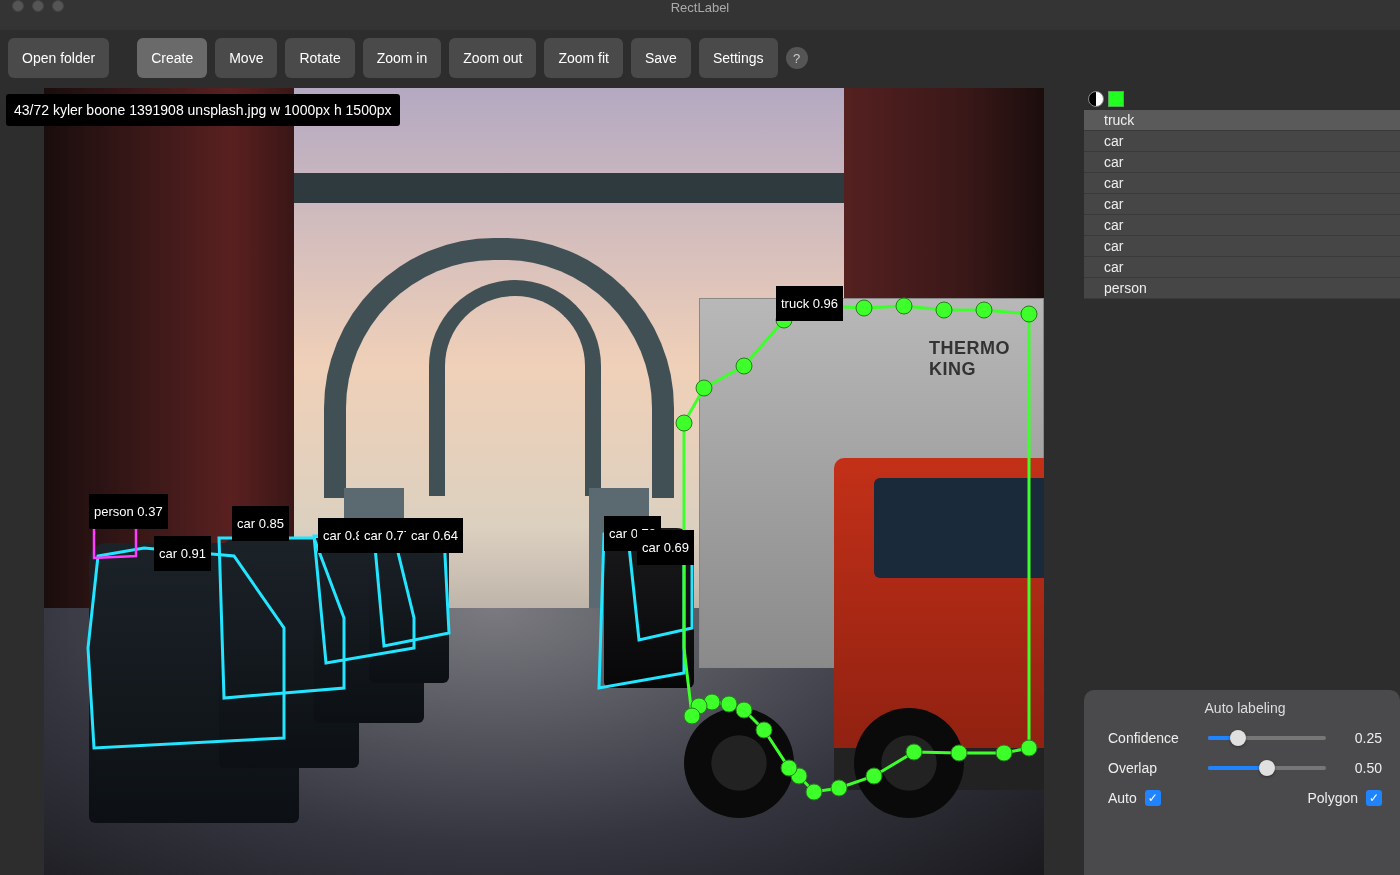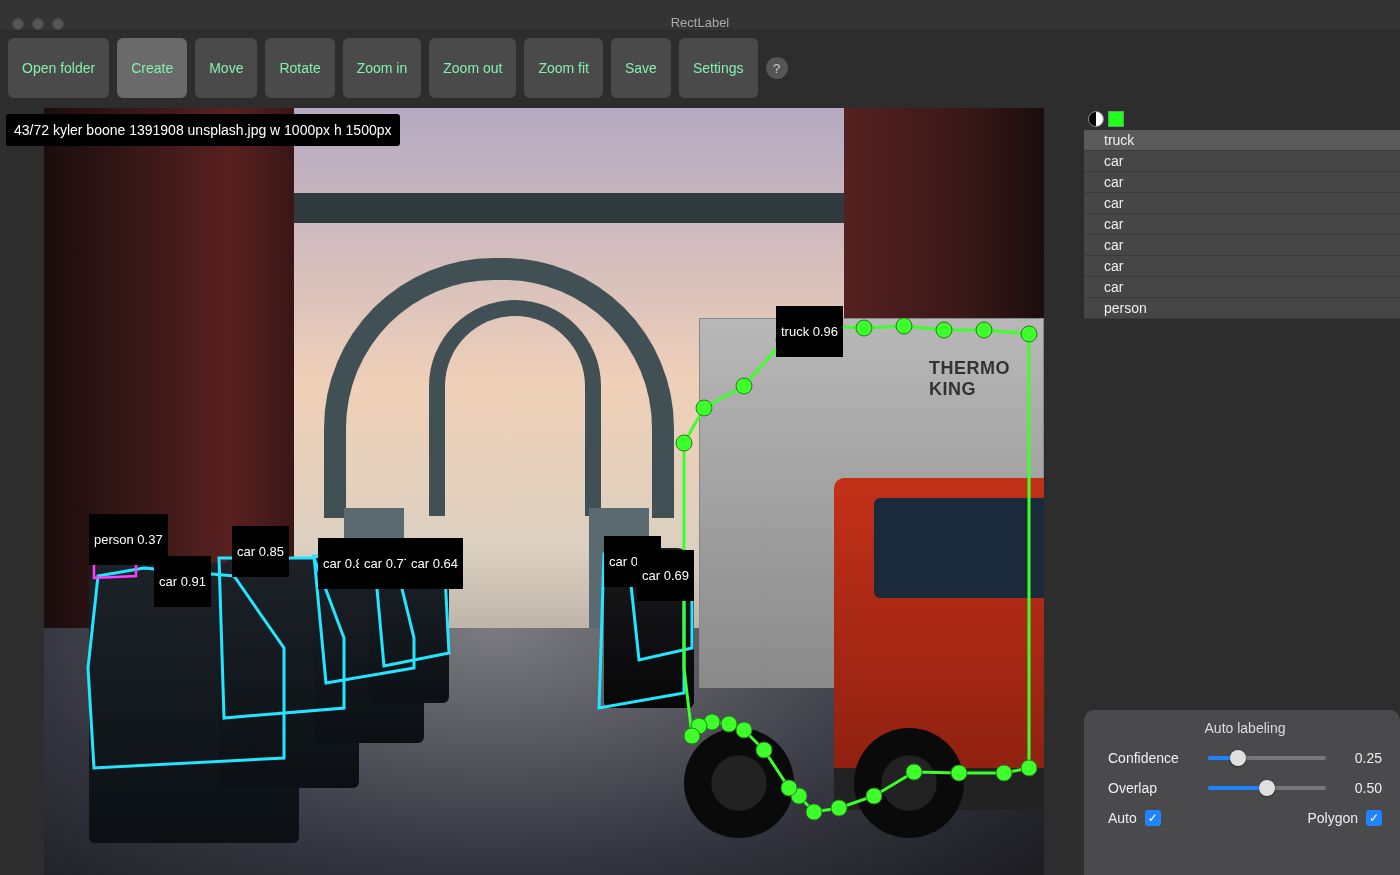--- a/index.html
+++ b/index.html
@@ -1,23 +1,23 @@
 <!DOCTYPE html>
 <html><head>
 <meta charset="utf-8">
 <style>
   * { box-sizing: border-box; margin: 0; padding: 0; font-family: -apple-system, BlinkMacSystemFont, "Segoe UI", Helvetica, Arial, sans-serif; }
   html, body { width: 1400px; height: 875px; background:#2d2d2d; color:#ddd; overflow:hidden; }
-  .titlebar { height:30px; display:flex; align-items:flex-end; position:relative; background:#343434; }
+  .titlebar { height:30px; display:flex; align-items:flex-start; position:relative; background:#343434; }
   .traffic-lights { display:flex; gap:8px; padding-left:12px; }
   .tl { width:12px; height:12px; border-radius:50%; background:#555; border:1px solid #444; }
   .win-title { position:absolute; left:0; right:0; text-align:center; font-size:13px; color:#aaa; pointer-events:none; }
   .toolbar { display:flex; gap:8px; padding:8px 8px 10px 8px; align-items:center; }
-  .btn { background:#4a4a4a; color:#86efac; border:none; border-radius:6px; padding:22px 14px; font-size:14px; cursor:pointer; }
-  .btn.active { background:#6a6a6a; }
+  .btn { background:#4a4a4a; color:#ffffff; border:none; border-radius:6px; padding:12px 14px; font-size:14px; cursor:pointer; }
+  .btn.active { background:#6a6a6a;margin-left:20px; }
   .help { width:22px; height:22px; border-radius:50%; background:#555; display:flex; align-items:center; justify-content:center; font-size:13px; color:#ccc; cursor:pointer; }
   .workspace { display:flex; height:calc(875px - 30px - 48px); }
   .canvas-pane { flex:1; position:relative; background:#2d2d2d; overflow:hidden; }
   .status { position:absolute; top:6px; left:6px; background:#000; color:#fff; font-size:14px; padding:8px 8px; border-radius:3px; z-index:10; }
   .image-stage { position:absolute; left:44px; top:0; width:1000px; height:797px; overflow:hidden; }
   .scene { position:relative; width:100%; height:100%; }
   .sky { position:absolute; inset:0; background:linear-gradient(to bottom,#b4a9c2 0%,#f0d0b8 35%,#dcd0c0 55%,#5a5a60 100%); }
   .bldg-left { position:absolute; left:0; top:0; width:250px; height:100%; background:linear-gradient(90deg,#1a0d0d,#3a1818 40%,#5a2020 75%,#3a1616); }
   .bldg-right { position:absolute; right:0; top:0; width:200px; height:60%; background:linear-gradient(270deg,#1b0d0d,#3a1818 40%,#552020); }
   .bridge-deck { position:absolute; left:0; right:0; top:85px; height:30px; background:#2f3a3f; }
@@ -35,21 +35,21 @@
   .truck-wheel { position:absolute; top:620px; width:110px; height:110px; border-radius:50%; background:radial-gradient(circle,#222 35%,#0a0a0a 36%); }
   .tw1 { left:640px; } .tw2 { left:810px; }
   
   .pcar { position:absolute; background:linear-gradient(180deg,#1b2228,#0c1014); border-radius:18px 18px 6px 6px; }
   .pc1 { left:45px; top:455px; width:210px; height:280px; }
   .pc2 { left:175px; top:450px; width:140px; height:230px; }
   .pc3 { left:270px; top:445px; width:110px; height:190px; }
   .pc4 { left:325px; top:445px; width:80px; height:150px; }
   .pc5 { left:560px; top:440px; width:90px; height:160px; background:linear-gradient(180deg,#1a1a1d,#070708);}
   
-  .det-label { position:absolute; background:#000; color:#fff; font-size:13px; padding:18px 5px; white-space:nowrap; z-index:30; }
+  .det-label { position:absolute; background:#000; color:#fff; font-size:13px; padding:10px 5px; white-space:nowrap; z-index:30; }
   
   svg.overlay { position:absolute; inset:0; width:100%; height:100%; z-index:20; pointer-events:none; }
   .truck-poly { fill:none; stroke:#3dff2a; stroke-width:3; }
   .truck-pt { fill:#3dff2a; stroke:#2a7a20; stroke-width:1; r:8; }
   .car-poly { fill:none; stroke:#24e5ff; stroke-width:3; }
   .person-poly { fill:none; stroke:#ff3dff; stroke-width:2.5; }
   
   .right { width:316px; display:flex; flex-direction:column; position:relative; }
   .swatch-row { height:22px; display:flex; align-items:center; padding-left:4px; gap:4px; }
   .sw-circle { width:16px; height:16px; border-radius:50%; background:conic-gradient(#fff 0 50%, #000 50% 100%); border:1px solid #888; }

